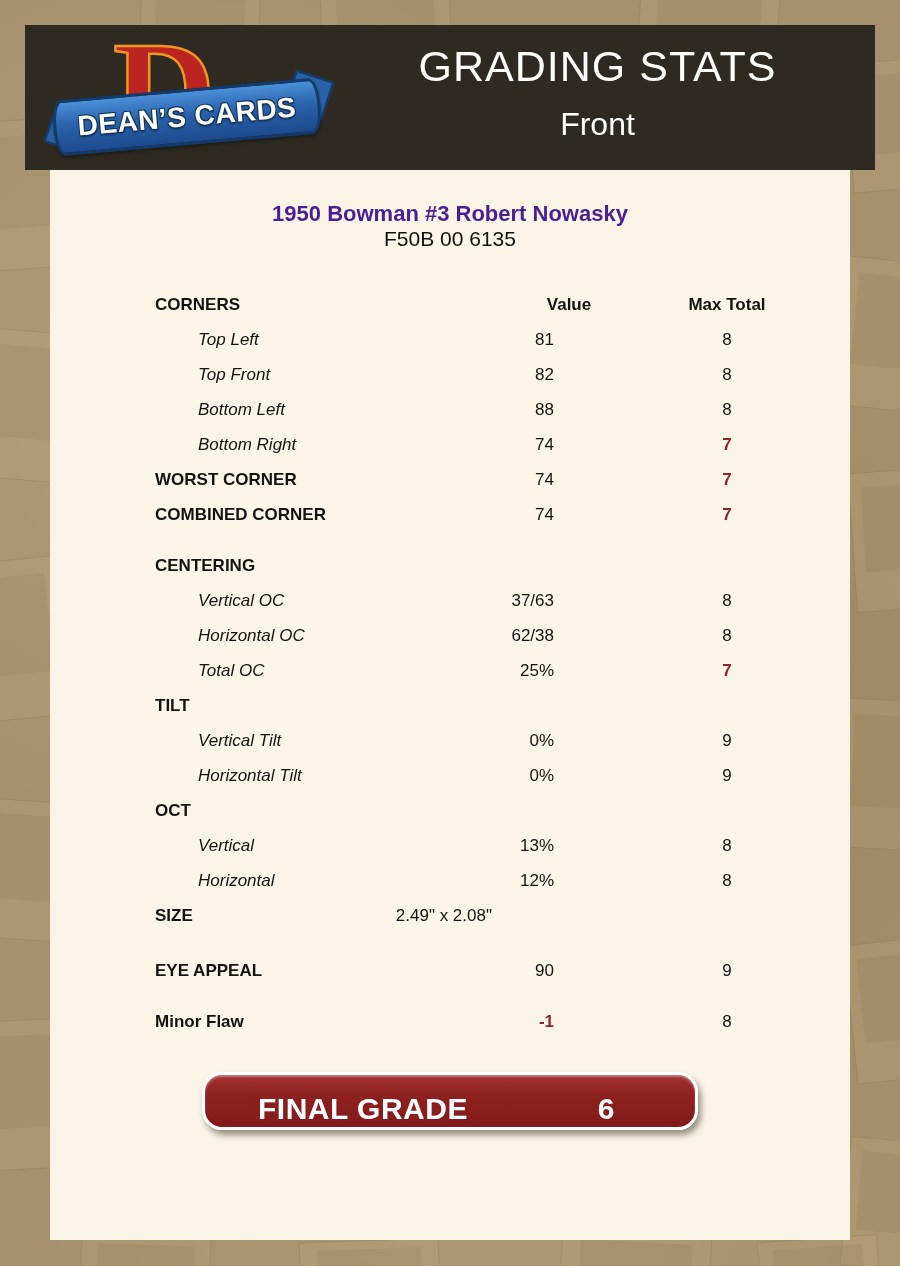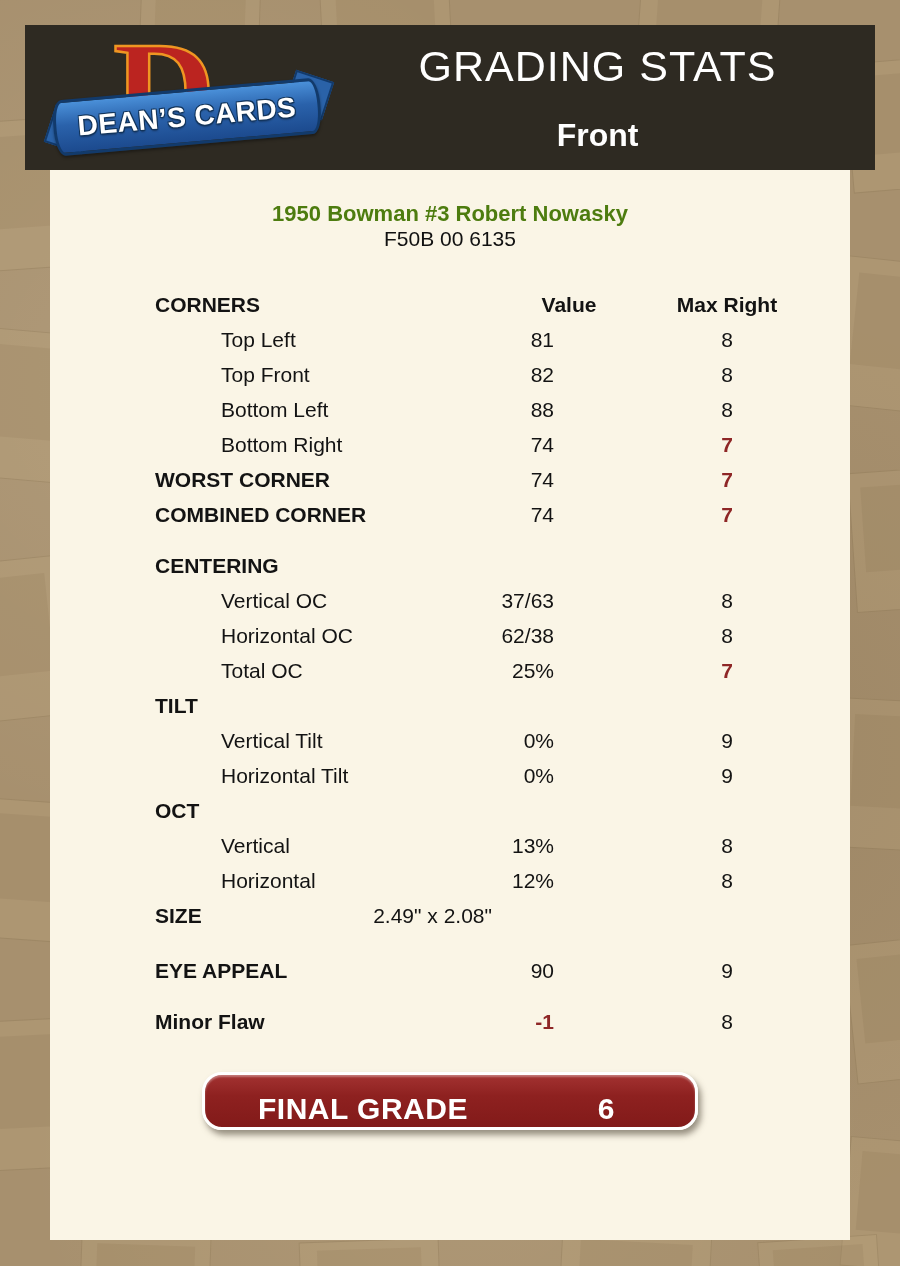--- a/index.html
+++ b/index.html
@@ -55,33 +55,33 @@
     color:#fff; font-weight:bold; font-size:28px; letter-spacing:.5px;
     white-space:nowrap;
     text-shadow:-1px -1px 0 #12345a, 1px -1px 0 #12345a,
                 -1px 1px 0 #12345a, 1px 1px 0 #12345a, 0 2px 2px rgba(0,0,0,.4);
   }
   .header-text {
     position:absolute; left:300px; top:0; width:545px; height:145px;
     padding-top:16px; text-align:center; color:#fff;
   }
   .page-title  { font-size:43px; line-height:50px; letter-spacing:1px; }
-  .page-subtitle { font-size:32px; line-height:42px; margin-top:23px;font-weight:bold; }
+  .page-subtitle { font-size:32px; line-height:42px; margin-top:12px; }
   
   .card {
     position:absolute; left:50px; top:170px; width:800px; height:1070px;
     background:#faf5e6; z-index:1; padding-top:32px;
   }
-  .card-title  { text-align:center; font-weight:bold; font-size:22px; line-height:24px; color:#4d7c0f; }
+  .card-title  { text-align:center; font-weight:bold; font-size:22px; line-height:24px; color:#4c1d95; }
   .card-serial { text-align:center; font-size:21px; line-height:24px; margin-top:1px; color:#111; }
   
-  .stats { position:relative; margin-top:36px; font-size:21px; color:#131313; }
+  .stats { position:relative; margin-top:36px; font-size:17px; color:#131313; }
   .trow  { position:relative; height:35px; }
   .lbl   { position:absolute; left:105px; top:50%; transform:translateY(-50%); white-space:nowrap; }
-  .lbl.ind { left:171px; }
+  .lbl.ind { left:148px;font-style:italic; }
   .lbl.sec { font-weight:bold; }
   .val {
     position:absolute; right:296px; top:50%; transform:translateY(-50%);
     white-space:nowrap; text-align:right;
   }
   .val-h { 
     position:absolute; left:419px; width:200px; top:50%; transform:translateY(-50%);
     text-align:center; font-weight:bold;
   }
   .max {
@@ -130,21 +130,21 @@
 
 <div class="card">
   <div class="card-title">1950 Bowman #3 Robert Nowasky</div>
   <div class="card-serial">F50B 00 6135</div>
 
   <div class="stats">
 
     <div class="trow">
       <span class="lbl sec">CORNERS</span>
       <span class="val-h">Value</span>
-      <span class="max max-h">Max Right</span>
+      <span class="max max-h">Max Total</span>
     </div>
     <div class="trow">
       <span class="lbl ind">Top Left</span>
       <span class="val">81</span>
       <span class="max">8</span>
     </div>
     <div class="trow">
       <span class="lbl ind">Top Front</span>
       <span class="val">82</span>
       <span class="max">8</span>

